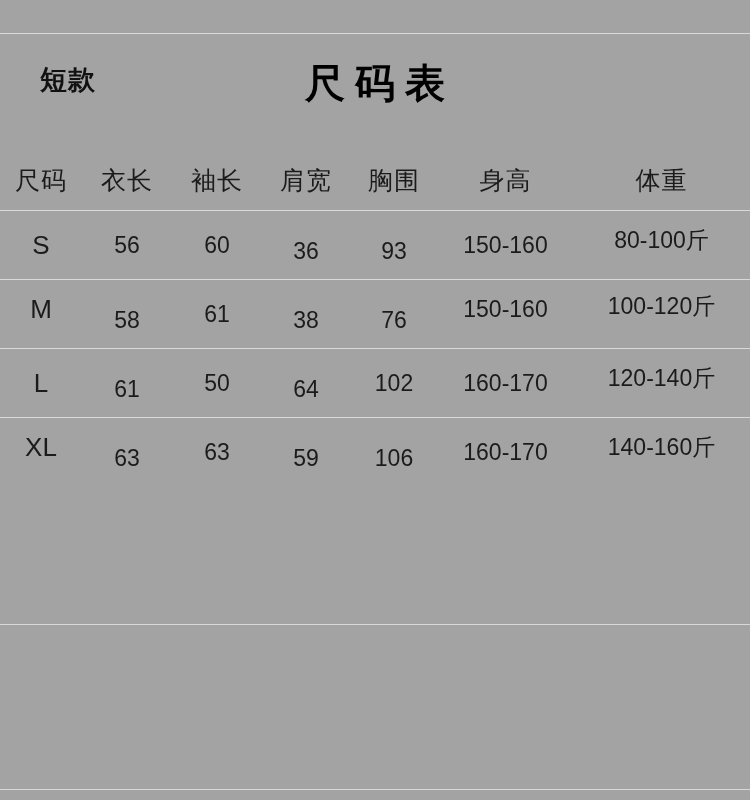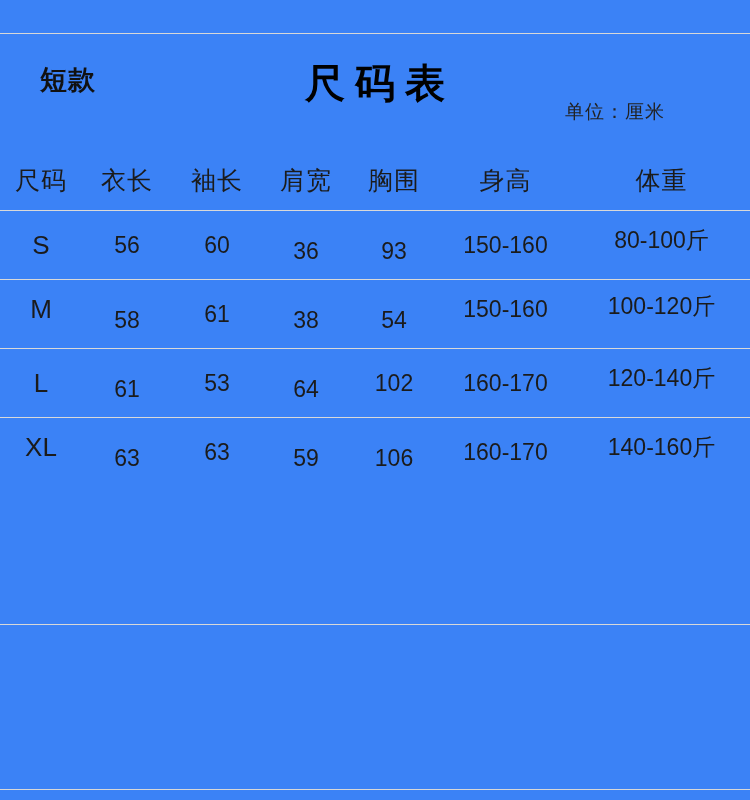--- a/index.html
+++ b/index.html
@@ -11,21 +11,21 @@
     height: 800px;
     background: #ffffff;
     font-family: "Liberation Sans", sans-serif;
     color: #1a1a1a;
     overflow: hidden;
   }
   .page {
     position: relative;
     width: 750px;
     height: 800px;
-    background: #3b82f6;
+    background: #a3a3a3;
   }
   
   .rule {
     width: 750px;
     height: 1px;
     background: #d8d8d8;
   }
   .rule-top { position: absolute; top: 33px; left: 0; }
   .rule-bottom-1 { position: absolute; top: 624px; left: 0; }
   .rule-bottom-2 { position: absolute; top: 789px; left: 0; }
@@ -132,21 +132,20 @@
 </head>
 <body>
 
 <div class="page">
 
   <div class="rule rule-top"></div>
 
   <div class="header">
     <div class="header-left">短款</div>
     <div class="header-title">尺码表</div>
-    <div class="header-unit">单位：厘米</div>
   </div>
 
   <div class="table-wrap">
     <table class="size-table">
       <colgroup>
         <col class="c0">
           <col class="c1">
           <col class="c2">
           <col class="c3">
           <col class="c4">
@@ -172,28 +171,28 @@
           <td class="j-dn">36</td>
           <td class="j-dn">93</td>
           <td>150-160</td>
           <td class="j-up">80-100斤</td>
         </tr>
         <tr>
           <td class="size-label j-up">M</td>
           <td class="j-dn">58</td>
           <td>61</td>
           <td class="j-dn">38</td>
-          <td class="j-dn">54</td>
+          <td class="j-dn">76</td>
           <td class="j-up">150-160</td>
           <td class="j-up2">100-120斤</td>
         </tr>
         <tr>
           <td class="size-label">L</td>
           <td class="j-dn">61</td>
-          <td>53</td>
+          <td>50</td>
           <td class="j-dn">64</td>
           <td>102</td>
           <td>160-170</td>
           <td class="j-up">120-140斤</td>
         </tr>
         <tr>
           <td class="size-label j-up">XL</td>
           <td class="j-dn">63</td>
           <td>63</td>
           <td class="j-dn">59</td>

